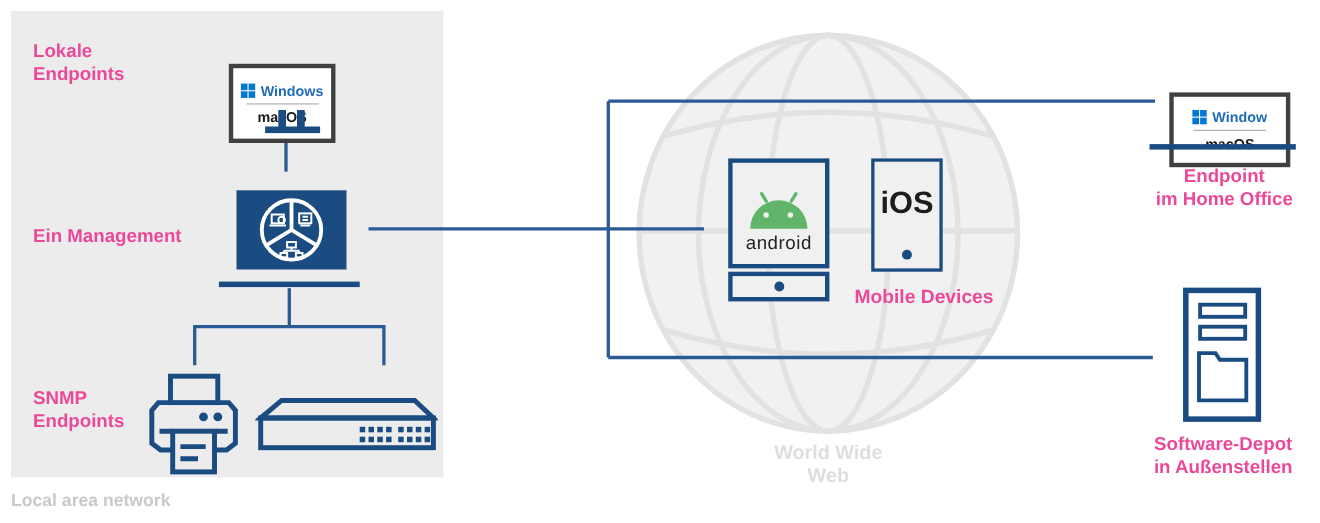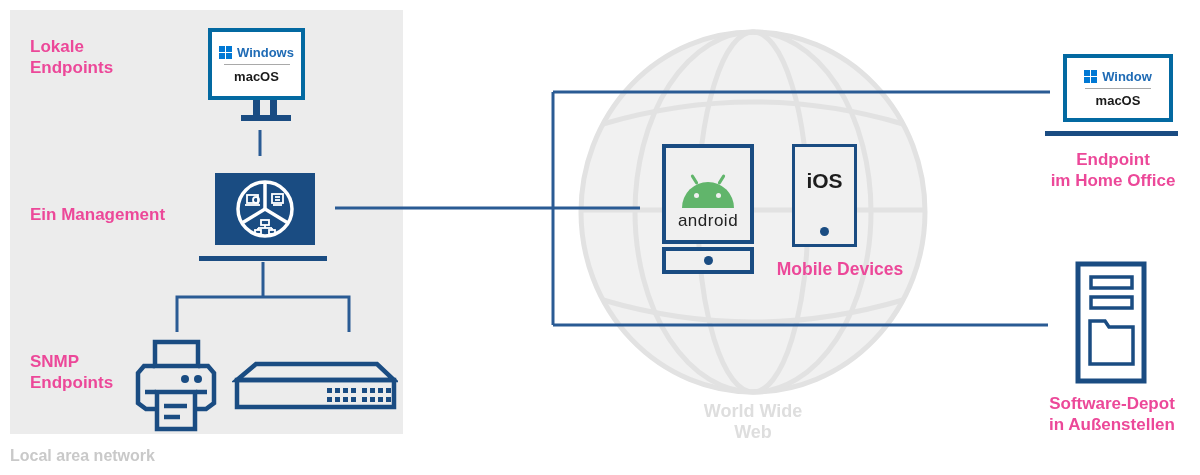--- a/index.html
+++ b/index.html
@@ -31,23 +31,23 @@
     font-size: 18px;
     text-align: center;
   }
   .lan-box {
     left: 10px; top: 10px; width: 393px; height: 424px;
     background: #ececec;
   }
   
   .screen {
     background: #ffffff;
-    border: 4px solid #0369a1;
+    border: 4px solid #404040;
     display: flex; flex-direction: column;
-    align-items: center; justify-content: center;
+    align-items: center; justify-content: center; margin-top: 30px;
   }
   .os-row { display: flex; align-items: center; gap: 5px; }
   .win-flag {
     width: 13px; height: 13px;
     display: grid; grid-template-columns: 1fr 1fr; grid-template-rows: 1fr 1fr;
     gap: 1px;
   }
   .win-flag span { background: #0078d4; }
   .win-text { color: #1f6bb5; font-size: 13px; font-weight: bold; }
   .os-div { height: 1px; background: #a9a9a9; width: 66px; margin: 4px 0; }
@@ -69,21 +69,21 @@
   }
   .android-eye {
     position: absolute; width: 5px; height: 5px; border-radius: 50%;
     background: #f0f0f0; top: 11px;
   }
   .antenna {
     position: absolute; width: 3px; height: 11px;
     background: #61b56b; border-radius: 2px; top: -8px;
   }
   .android-word { color: #222222; font-size: 17px; font-weight: 500; letter-spacing: 0.5px; }
-  .ios-word { color: #1d1d1d; font-size: 21px; font-weight: bold; }
+  .ios-word { color: #1d1d1d; font-size: 28px; font-weight: bold; }
 </style>
 </head>
 <body>
 
 <div id="canvas">
 
   <div class="abs lan-box"></div>
 
   <svg class="abs" style="left:575px; top:28px;" width="360" height="370" viewBox="0 0 360 370">
     <ellipse cx="178" cy="184" rx="172" ry="180" fill="#f1f1f1" stroke="#e2e2e2" stroke-width="5"></ellipse>

